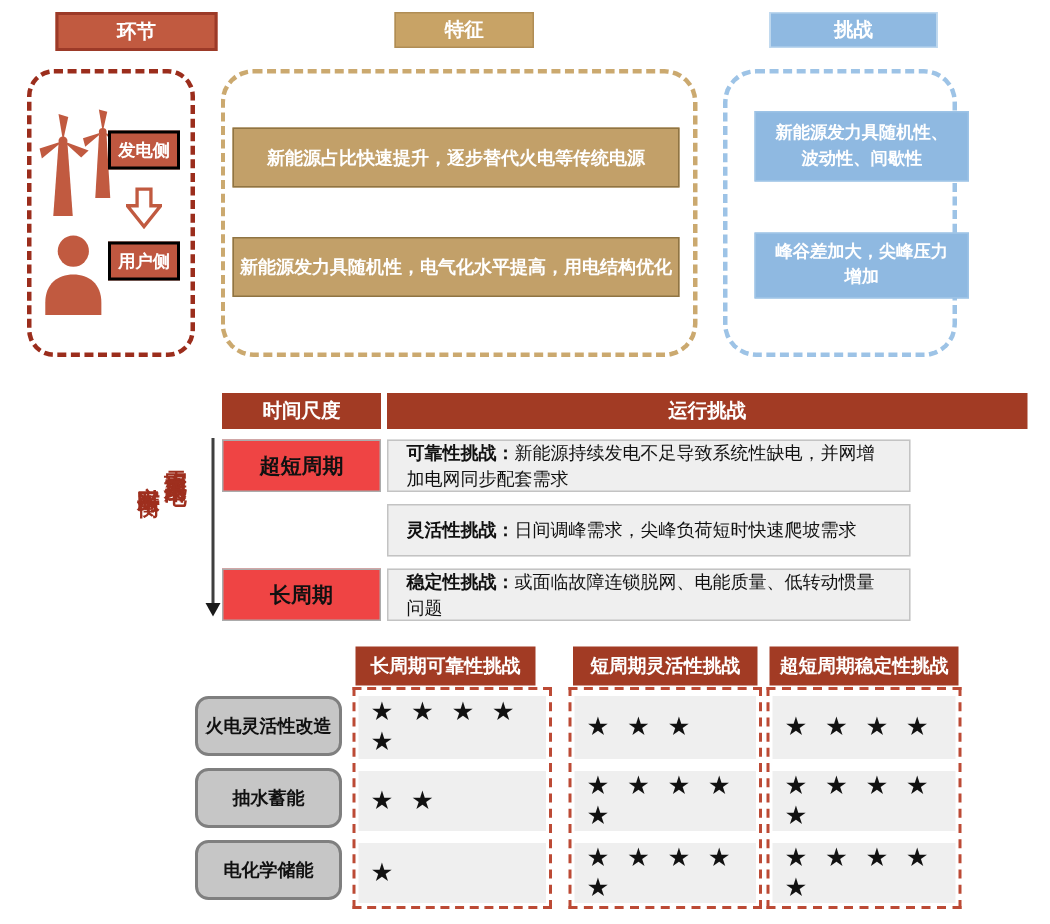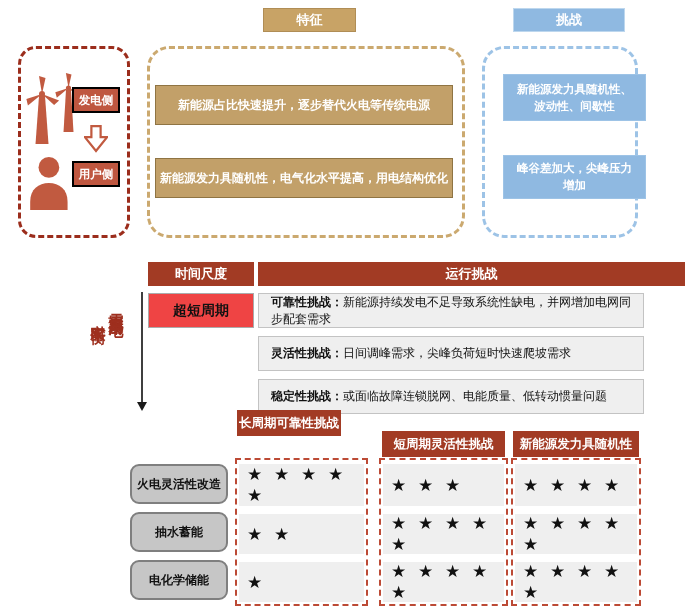--- a/index.html
+++ b/index.html
@@ -45,43 +45,44 @@
 
   
   .ttl{background:#A23B24;color:#fff;font-weight:700;font-size:13px;}
   #t-hdr-scale{left:148px;top:262px;width:106px;height:24px;}
   #t-hdr-chal{left:258px;top:262px;width:427px;height:24px;}
   .scale-box{background:#ef4444;border:1px solid #ABABAB;color:#111;font-weight:700;font-size:14px;}
   .chalrow-box{background:#EFEFEF;border:1px solid #C3C3C3;color:#111;font-size:12px;display:flex;align-items:center;padding:0 12px;}
   .chalrow-box b{font-weight:700;}
   .row-y0{top:293px;} .row-y1{top:336px;} .row-y2{top:379px;}
   .scale-col{left:148px;width:106px;height:35px;}
-  .chal-col{left:258px;width:386px;height:35px;}
+  .chal-col{left:258px;width:349px;height:35px;}
 
   
   .r-hdr{background:#A23B24;color:#fff;font-weight:700;font-size:12.5px;}
-  #r-hdr-0{left:237px;top:410px;width:104px;height:26px;}
+  #r-hdr-0{left:237px;top:431px;width:120px;height:26px;}
   #r-hdr-1{left:382px;top:431px;width:123px;height:26px;}
   #r-hdr-2{left:513px;top:431px;width:126px;height:26px;}
   .star-col{border:2px dashed #BC4A35;top:458px;height:148px;}
   #star-col-0{left:235px;width:133px;}
   #star-col-1{left:379px;width:129px;}
   #star-col-2{left:511px;width:130px;}
   .star-cell{position:absolute;left:2px;right:2px;background:#EFEFEF;display:flex;align-items:center;padding-left:8px;
              font-size:17px;color:#111;word-spacing:5px;letter-spacing:1px;}
   .cell-y0{top:4px;height:42px;} .cell-y1{top:54px;height:40px;} .cell-y2{top:102px;height:40px;}
   .tech-label{left:130px;width:98px;height:40px;background:#C6C6C6;border:2px solid #7F7F7F;border-radius:9px;
               color:#111;font-weight:700;font-size:12px;}
   #tech-0{top:464px;} #tech-1{top:512px;} #tech-2{top:560px;}
 </style>
 </head>
 <body>
 
 <div id="canvas">
 
+  <div id="hdr-stage" class="abs ctr hdr">环节</div>
   <div id="hdr-feature" class="abs ctr hdr">特征</div>
   <div id="hdr-challenge" class="abs ctr hdr">挑战</div>
 
   <div id="panel-flow" class="abs"></div>
   <span id="turbine-icon" class="abs">
     <svg width="54" height="78" viewBox="0 0 54 78">
       <g fill="#C15A40">
         <path d="M13 26 L9.5 74 L22.5 74 L19 26 Z"></path>
         <circle cx="16" cy="24" r="3"></circle>
         <g transform="translate(16,24)">
@@ -133,27 +134,28 @@
   <div id="t-hdr-scale" class="abs ctr ttl">时间尺度</div>
   <div id="t-hdr-chal" class="abs ctr ttl">运行挑战</div>
 
   <div class="abs ctr scale-box scale-col row-y0">超短周期</div>
   <div class="abs chalrow-box chal-col row-y0">
     <span><b>可靠性挑战：</b><span>新能源持续发电不足导致系统性缺电，并网增加电网同步配套需求</span></span>
   </div>
   <div class="abs chalrow-box chal-col row-y1">
     <span><b>灵活性挑战：</b><span>日间调峰需求，尖峰负荷短时快速爬坡需求</span></span>
   </div>
+  <div class="abs ctr scale-box scale-col row-y2">长周期</div>
   <div class="abs chalrow-box chal-col row-y2">
     <span><b>稳定性挑战：</b><span>或面临故障连锁脱网、电能质量、低转动惯量问题</span></span>
   </div>
 
   <div id="r-hdr-0" class="abs ctr r-hdr">长周期可靠性挑战</div>
   <div id="r-hdr-1" class="abs ctr r-hdr">短周期灵活性挑战</div>
-  <div id="r-hdr-2" class="abs ctr r-hdr">新能源发力具随机性</div>
+  <div id="r-hdr-2" class="abs ctr r-hdr">超短周期稳定性挑战</div>
 
   <div id="tech-0" class="abs ctr tech-label">火电灵活性改造</div>
   <div id="tech-1" class="abs ctr tech-label">抽水蓄能</div>
   <div id="tech-2" class="abs ctr tech-label">电化学储能</div>
 
   <div id="star-col-0" class="abs star-col">
     <div class="star-cell cell-y0">★ ★ ★ ★ ★</div>
     <div class="star-cell cell-y1">★ ★</div>
     <div class="star-cell cell-y2">★</div>
   </div>

